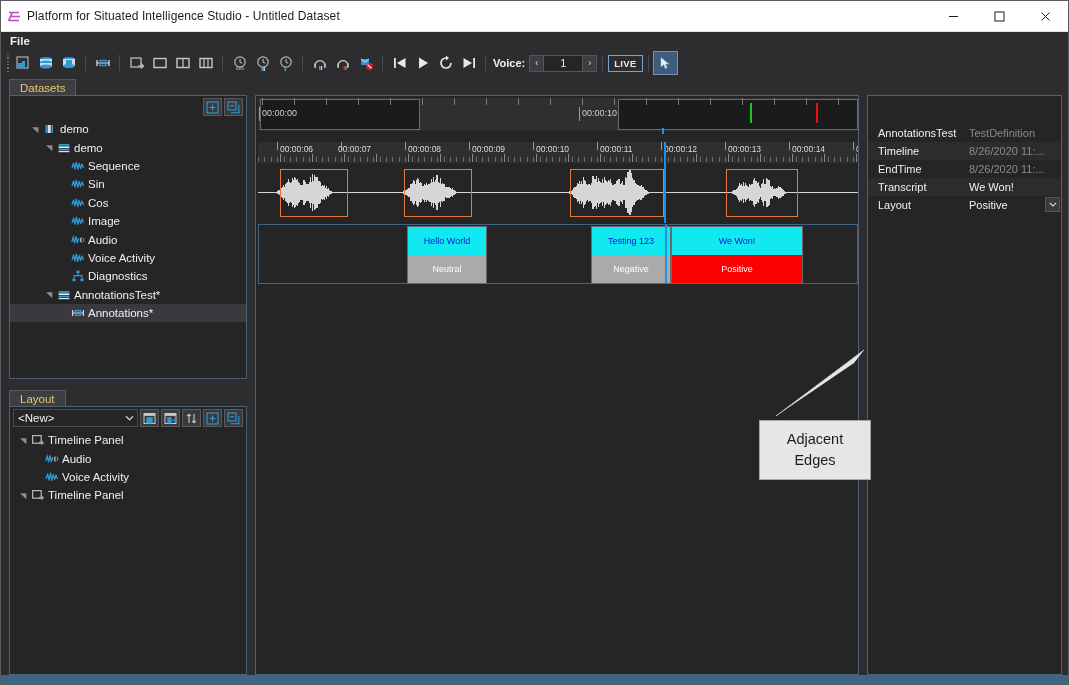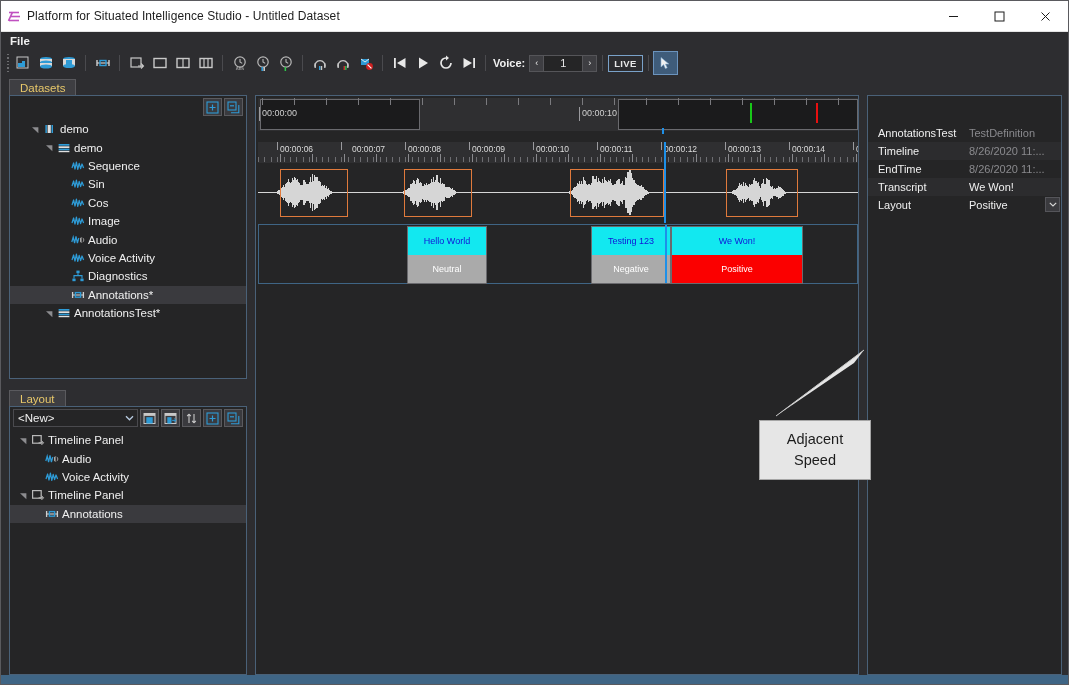--- a/index.html
+++ b/index.html
@@ -519,46 +519,46 @@
             <span class="ticon">
               <svg width="14" height="14" viewBox="0 0 14 14">
                 <rect x="5.4" y="1.6" width="3.2" height="2.6" fill="#2e9bd6"></rect>
                 <rect x="1.4" y="9.6" width="3.2" height="2.6" fill="#2e9bd6"></rect>
                 <rect x="9.4" y="9.6" width="3.2" height="2.6" fill="#2e9bd6"></rect>
                 <path d="M7 4.2 v2.4 M3 9.6 v-3 h8 v3" stroke="#2e9bd6" stroke-width="1.1" fill="none"></path>
               </svg>
             </span>
             <span class="tlabel">Diagnostics</span>
           </div>
+          <div class="trow" style="padding-left: 34px;">
+            <span class="arrow">
+              <svg width="9" height="9" viewBox="0 0 9 9">
+                <path d="M1 2.2 L7.4 2.2 L7.4 8.2 Z" fill="#8d8d90"></path>
+              </svg>
+            </span>
+            <span class="ticon">
+              <svg width="14" height="14" viewBox="0 0 14 14">
+                <rect x="1.6" y="3" width="10.8" height="1.7" fill="#2e9bd6"></rect>
+                <rect x="1.6" y="5.3" width="10.8" height="1.7" fill="#e0e0e0"></rect>
+                <rect x="1.6" y="7.6" width="10.8" height="1.7" fill="#2e9bd6"></rect>
+                <rect x="1.6" y="9.9" width="10.8" height="1.3" fill="#e0e0e0"></rect>
+              </svg>
+            </span>
+            <span class="tlabel">AnnotationsTest*</span>
+          </div>
           <div class="trow sel" style="padding-left: 48px;">
             <span class="arrow"></span>
             <span class="ticon">
               <svg width="14" height="14" viewBox="0 0 14 14">
                 <path d="M1.6 4 v6 M12.4 4 v6" stroke="#d0d0d0" stroke-width="1.3"></path>
                 <path d="M1.6 7 h10.8" stroke="#d0d0d0" stroke-width="1.1"></path>
                 <rect x="4.4" y="4.6" width="5.2" height="4.6" fill="none" stroke="#2e9bd6" stroke-width="1.35"></rect>
               </svg>
             </span>
             <span class="tlabel">Annotations*</span>
-          </div>
-          <div class="trow" style="padding-left: 34px;">
-            <span class="arrow">
-              <svg width="9" height="9" viewBox="0 0 9 9">
-                <path d="M1 2.2 L7.4 2.2 L7.4 8.2 Z" fill="#8d8d90"></path>
-              </svg>
-            </span>
-            <span class="ticon">
-              <svg width="14" height="14" viewBox="0 0 14 14">
-                <rect x="1.6" y="3" width="10.8" height="1.7" fill="#2e9bd6"></rect>
-                <rect x="1.6" y="5.3" width="10.8" height="1.7" fill="#e0e0e0"></rect>
-                <rect x="1.6" y="7.6" width="10.8" height="1.7" fill="#2e9bd6"></rect>
-                <rect x="1.6" y="9.9" width="10.8" height="1.3" fill="#e0e0e0"></rect>
-              </svg>
-            </span>
-            <span class="tlabel">AnnotationsTest*</span>
           </div>
         </div>
     </div>
   </div>
 
   <div id="layout-panel">
     <div class="panel-tabstrip">
       <div class="ptab">Layout</div>
     </div>
     <div class="panel-body">
@@ -647,31 +647,20 @@
                 <path d="M1 2.2 L7.4 2.2 L7.4 8.2 Z" fill="#8d8d90"></path>
               </svg>
             </span>
             <span class="ticon">
               <svg width="14" height="14" viewBox="0 0 14 14">
                 <rect x="1.6" y="2.6" width="8.6" height="7.6" fill="none" stroke="#b8b8b8" stroke-width="1.2"></rect>
                 <path d="M7.6 9.8 h4.6 M10.4 7.6 l2.2 2.2 l-2.2 2.2" stroke="#b8b8b8" stroke-width="1" fill="none"></path>
               </svg>
             </span>
             <span class="tlabel">Timeline Panel</span>
-          </div>
-          <div class="trow sel" style="padding-left: 22px;">
-            <span class="arrow"></span>
-            <span class="ticon">
-              <svg width="14" height="14" viewBox="0 0 14 14">
-                <path d="M1.6 4 v6 M12.4 4 v6" stroke="#d0d0d0" stroke-width="1.3"></path>
-                <path d="M1.6 7 h10.8" stroke="#d0d0d0" stroke-width="1.1"></path>
-                <rect x="4.4" y="4.6" width="5.2" height="4.6" fill="none" stroke="#2e9bd6" stroke-width="1.35"></rect>
-              </svg>
-            </span>
-            <span class="tlabel">Annotations</span>
           </div>
         </div>
     </div>
   </div>
 
   <div id="viz-panel">
     <div class="panel-body">
 
       <div class="navigator" id="navigator">
           <div class="nav-sel" style="left:360px;width:240px;"></div>
@@ -813,21 +802,21 @@
           <div class="r-mid" style="left:406px;"></div>
           <div class="r-mid" style="left:438px;"></div>
           <div class="r-mid" style="left:470px;"></div>
           <div class="r-mid" style="left:502px;"></div>
           <div class="r-mid" style="left:534px;"></div>
           <div class="r-mid" style="left:566px;"></div>
           <div class="r-mid" style="left:598px;"></div>
           <div class="r-maj" style="left:19px;"></div>
           <div class="r-lbl" style="left:22px;">00:00:06</div>
           <div class="r-maj" style="left:83px;"></div>
-          <div class="r-lbl" style="left:94px;">00:00:07</div>
+          <div class="r-lbl" style="left:80px;">00:00:07</div>
           <div class="r-maj" style="left:147px;"></div>
           <div class="r-lbl" style="left:150px;">00:00:08</div>
           <div class="r-maj" style="left:211px;"></div>
           <div class="r-lbl" style="left:214px;">00:00:09</div>
           <div class="r-maj" style="left:275px;"></div>
           <div class="r-lbl" style="left:278px;">00:00:10</div>
           <div class="r-maj" style="left:339px;"></div>
           <div class="r-lbl" style="left:342px;">00:00:11</div>
           <div class="r-maj" style="left:403px;"></div>
           <div class="r-lbl" style="left:406px;">00:00:12</div>
@@ -1464,21 +1453,21 @@
           </div>
           <div class="annot-cursor" style="left:406px;background:#1e90e8;"></div>
         </div>
 
       <svg class="callout-tail" viewBox="0 0 220 140">
         <path d="M30 70 L118 4 L108 17 Z" fill="#e6e6e6"></path>
         <path d="M30 70 L118 4" stroke="#c8c8c8" stroke-width="1" fill="none"></path>
       </svg>
       <div class="callout">
         <div>Adjacent</div>
-        <div>Speed</div>
+        <div>Edges</div>
       </div>
     </div>
   </div>
 
   <div id="props-panel">
     <div class="panel-body">
       <div class="prop-head"></div>
       <div id="prop-rows">
           <div class="prow">
             <div class="pk">AnnotationsTest</div>

